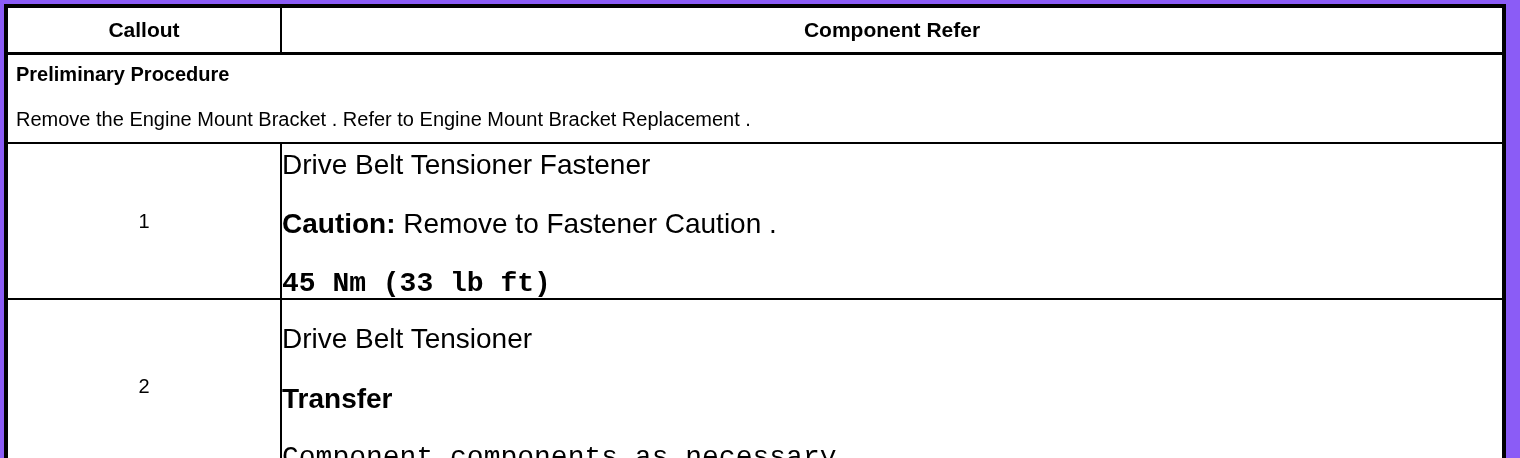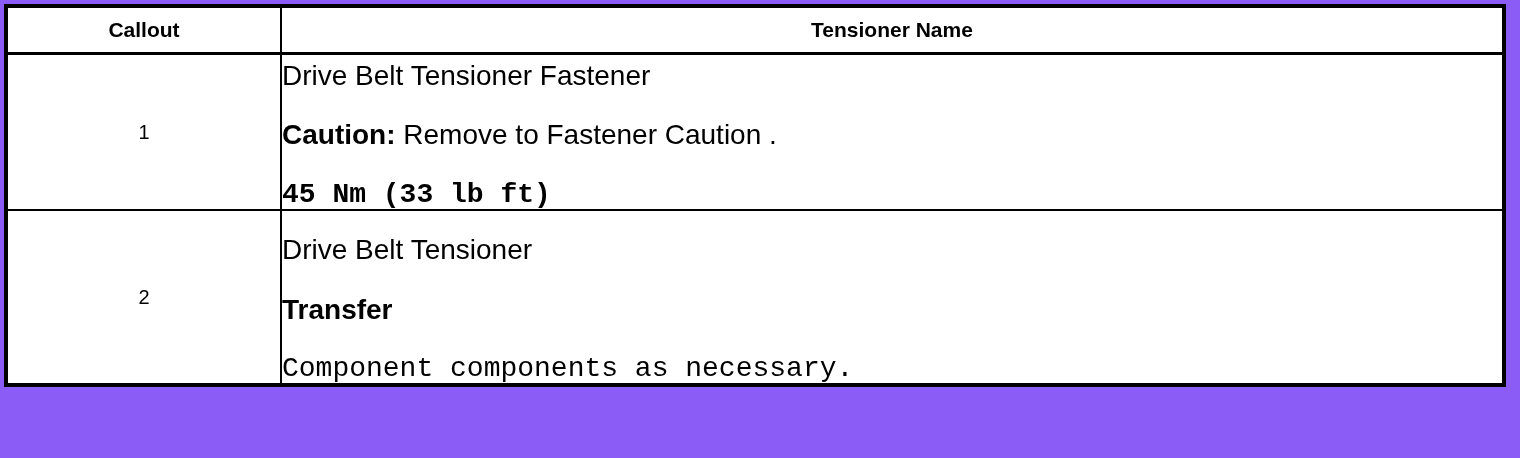--- a/index.html
+++ b/index.html
@@ -126,26 +126,32 @@
 
   <table class="proc-table">
     <colgroup>
       <col class="col-callout">
       <col class="col-compname">
     </colgroup>
 
     <thead>
       <tr class="hdr-row">
         <th class="hdr-callout">Callout</th>
-        <th class="hdr-component">Tensioner Name</th>
+        <th class="hdr-component">Component Refer</th>
       </tr>
     </thead>
 
     <tbody>
 
+      <tr class="prelim-row">
+        <td colspan="2">
+          <p class="prelim-title">Preliminary Procedure</p>
+          <p class="prelim-text">Remove the Engine Mount Bracket . Refer to Engine Mount Bracket Replacement .</p>
+        </td>
+      </tr>
 
       <tr class="item-row row-item-1">
         <td class="cell-callout">1</td>
         <td class="cell-component">
           <p class="comp-line">Drive Belt Tensioner Fastener</p>
           <p class="comp-line"><span class="lead-bold">Caution:</span><span> Remove to Fastener Caution .</span></p>
           <p class="comp-line bold">45 Nm (33 lb ft)</p>
         </td>
       </tr>
 

